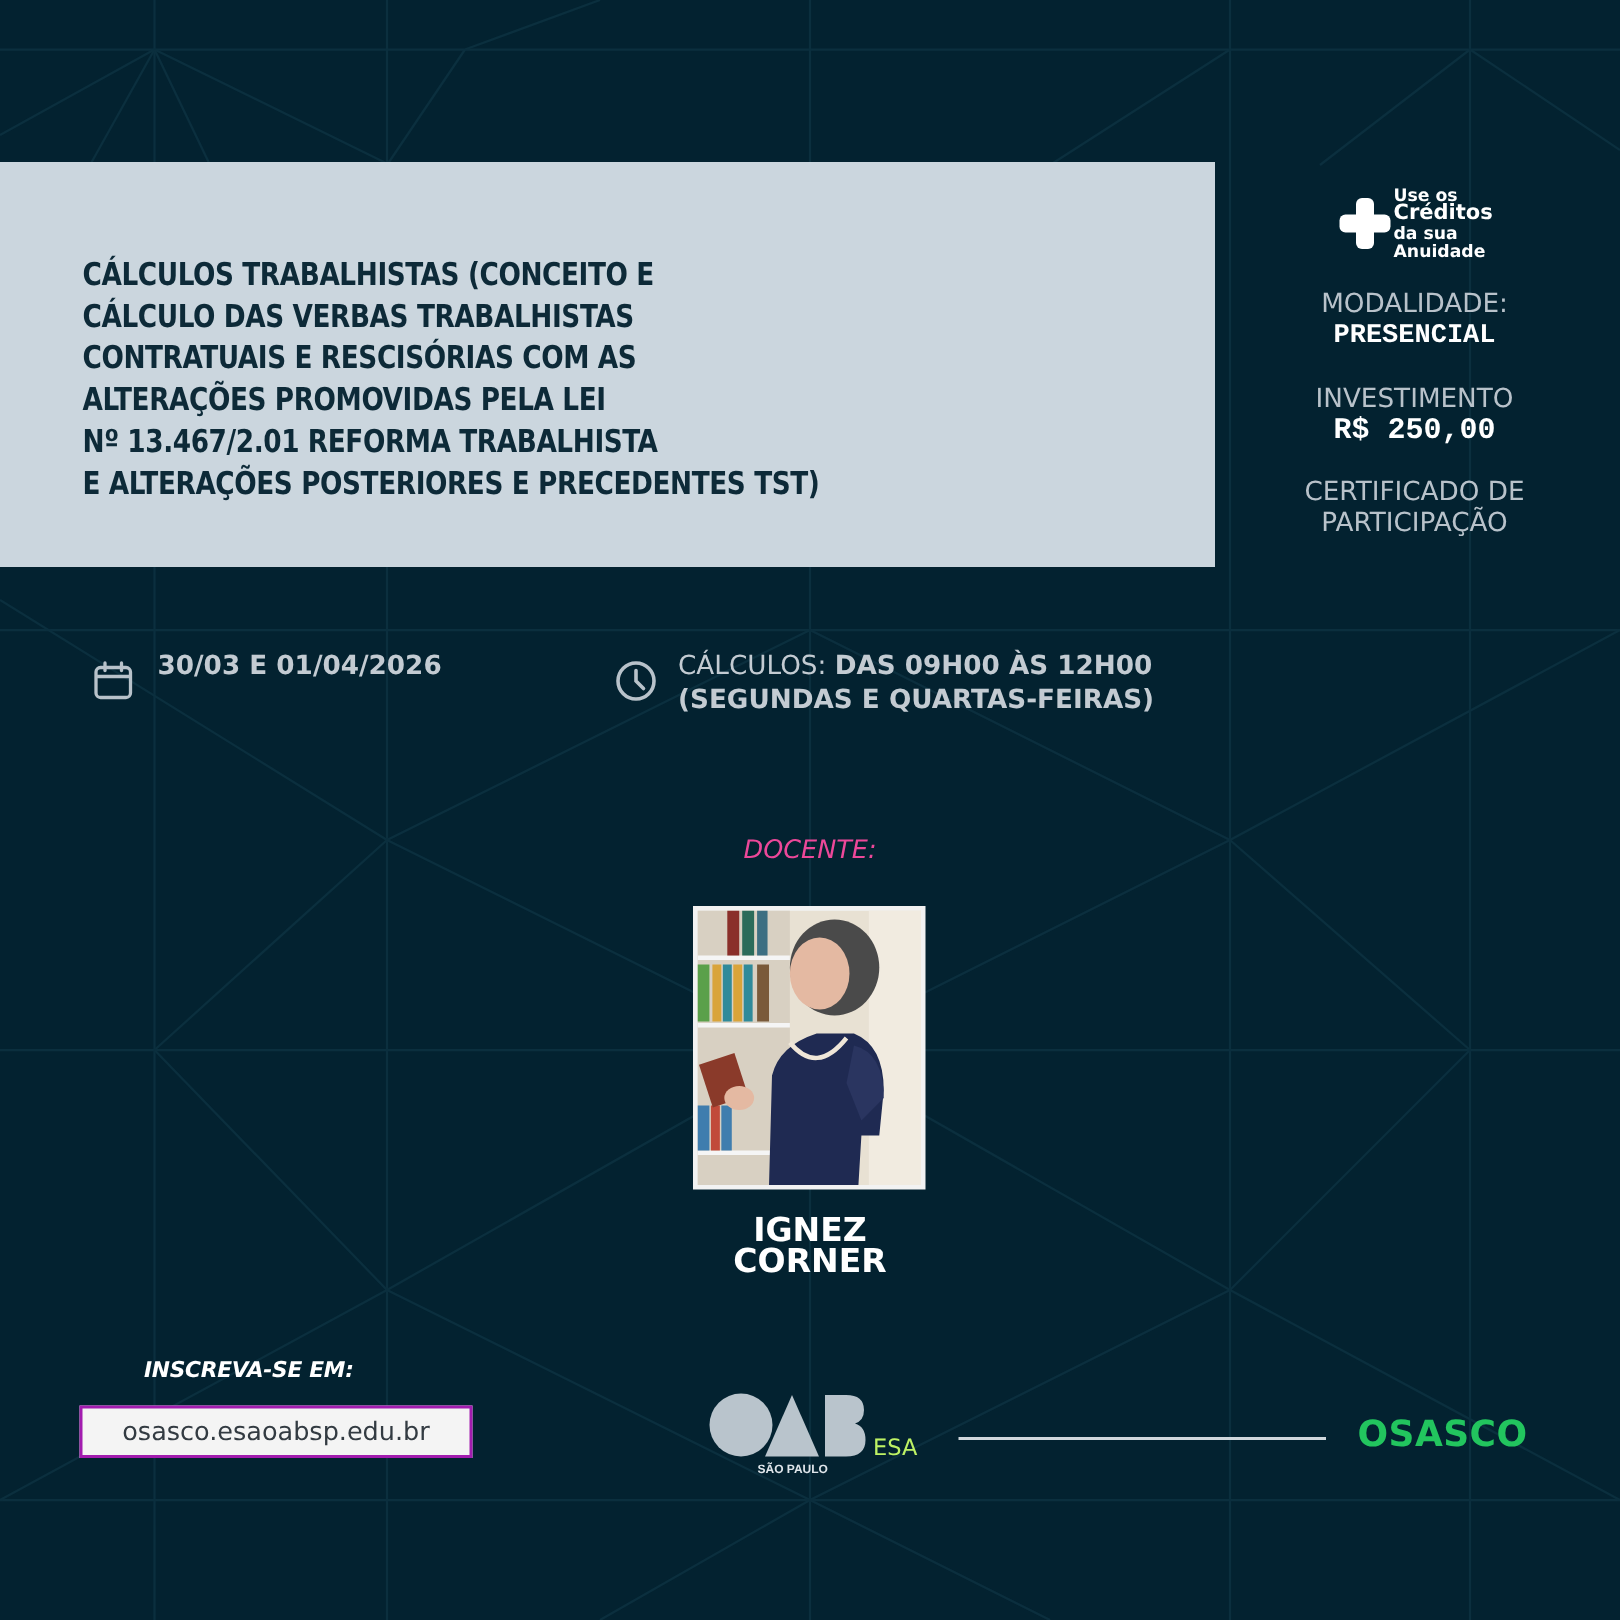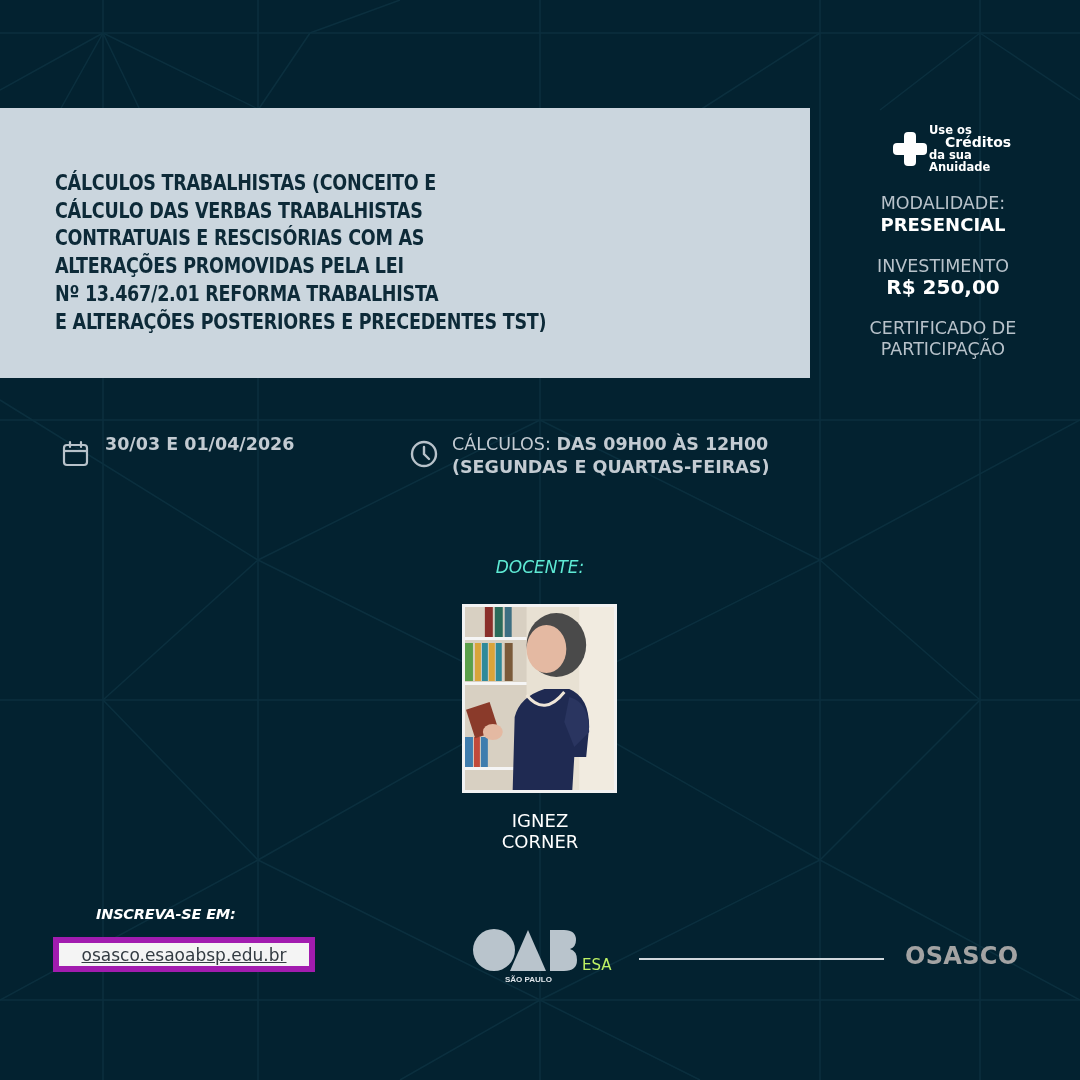--- a/index.html
+++ b/index.html
@@ -24,37 +24,37 @@
   }
   .title-line { display: block; white-space: nowrap; }
   .side { position: absolute; left: 830px; width: 226px; text-align: center; z-index: 2; }
   .credits { position: absolute; left: 893px; top: 124px; z-index: 2; display: flex; align-items: center; }
   .plus { position: relative; width: 34px; height: 34px; }
   .plus::before, .plus::after { content: ""; position: absolute; background: #fff; border-radius: 4px; }
   .plus::before { left: 11px; top: 0; width: 12px; height: 34px; }
   .plus::after { left: 0; top: 11px; width: 34px; height: 12px; }
   .credits-text { margin-left: 2px; color: #fff; font-weight: bold; line-height: 12px; font-size: 11.5px; }
   .credits-text span { display: block; }
-  .credits-text .big { font-size: 14px; line-height: 13px; margin-left: 16px; }
+  .credits-text .big { font-size: 14px; line-height: 13px; }
   .side-label { color: #b8c2ca; font-weight: normal; font-size: 17.5px; line-height: 21px; display: block; }
-  .side-value { color: #ffffff; font-weight: bold; font-size: 18px; line-height: 21px; display: block; }
+  .side-value { color: #ffffff; font-weight: bold; font-size: 18px; line-height: 21px; display: block; font-family: Liberation Mono, monospace; }
   .info-block { position: absolute; z-index: 2; font-size: 17.5px; line-height: 23px; color: #c3cbd2; }
   .info-block .lbl { font-weight: normal; }
   .info-block b { font-weight: bold; }
   .icon { position: absolute; z-index: 2; }
-  .docente-label { position: absolute; left: 440px; top: 557px; width: 200px; text-align: center; color: #5eead4; font-style: italic; font-size: 17px; z-index: 2; }
+  .docente-label { position: absolute; left: 440px; top: 557px; width: 200px; text-align: center; color: #ec4899; font-style: italic; font-size: 17px; z-index: 2; }
   .photo-frame { position: absolute; left: 462px; top: 604px; width: 155px; height: 189px; background: #f2f2f2; padding: 3px; z-index: 2; }
   .photo { width: 100%; height: 100%; overflow: hidden; }
-  .teacher-name { position: absolute; left: 440px; top: 810px; width: 200px; text-align: center; color: #fff; font-weight: normal; font-size: 18px; line-height: 21px; z-index: 2; }
+  .teacher-name { position: absolute; left: 440px; top: 810px; width: 200px; text-align: center; color: #fff; font-weight: bold; font-size: 22px; line-height: 21px; z-index: 2; }
   .inscreva { position: absolute; left: 96px; top: 906px; color: #fff; font-weight: bold; font-style: italic; font-size: 14.5px; z-index: 2; letter-spacing: -0.2px; }
-  .url-box { position: absolute; left: 53px; top: 937px; width: 262px; height: 35px; background: #f4f4f4; border: 6px solid #a21caf; z-index: 2; display: flex; align-items: center; justify-content: center; color: #333b42; font-size: 17px; text-decoration: underline; }
+  .url-box { position: absolute; left: 53px; top: 937px; width: 262px; height: 35px; background: #f4f4f4; border: 2px solid #a21caf; z-index: 2; display: flex; align-items: center; justify-content: center; color: #333b42; font-size: 17px; }
   .oab-logo { position: absolute; left: 472px; top: 928px; width: 150px; height: 58px; z-index: 2; }
   .esa-text { position: absolute; left: 582px; top: 956px; color: #bef264; font-size: 15px; z-index: 2; }
   .divider-line { position: absolute; left: 639px; top: 958px; width: 245px; height: 1.5px; background: #d0d7dc; z-index: 2; }
-  .osasco { position: absolute; left: 905px; top: 942px; color: #a3a3a3; font-weight: bold; font-size: 24px; z-index: 2; letter-spacing: 0.3px; }
+  .osasco { position: absolute; left: 905px; top: 942px; color: #22c55e; font-weight: bold; font-size: 24px; z-index: 2; letter-spacing: 0.3px; }
 </style>
 </head>
 <body>
 
 <svg class="bg-pattern" viewBox="0 0 1080 1080" xmlns="http://www.w3.org/2000/svg">
   <g stroke="#0c3140" stroke-width="1.5" fill="none" opacity="0.9">
     <line x1="0" y1="33" x2="1080" y2="33"></line>
     <line x1="103" y1="0" x2="103" y2="1080"></line>
     <line x1="258" y1="0" x2="258" y2="1080"></line>
     <line x1="540" y1="0" x2="540" y2="1080"></line>

